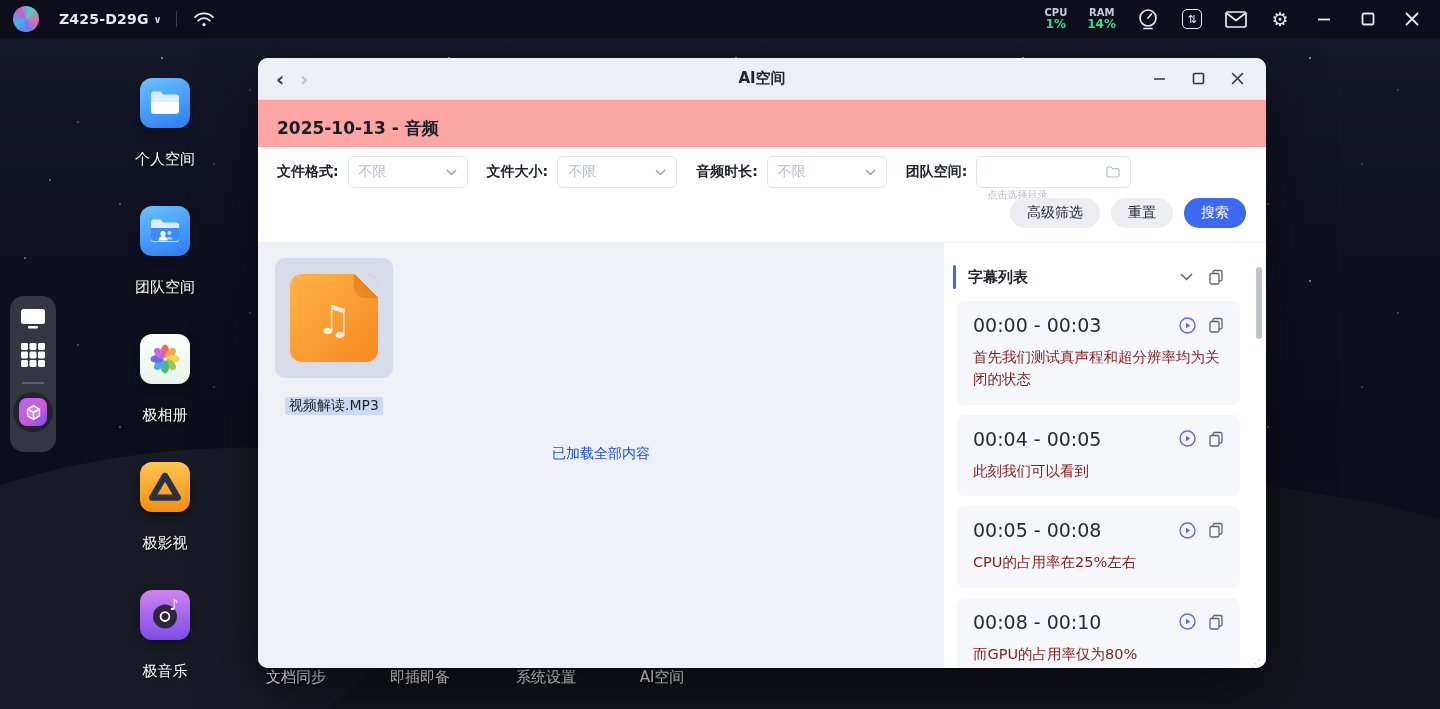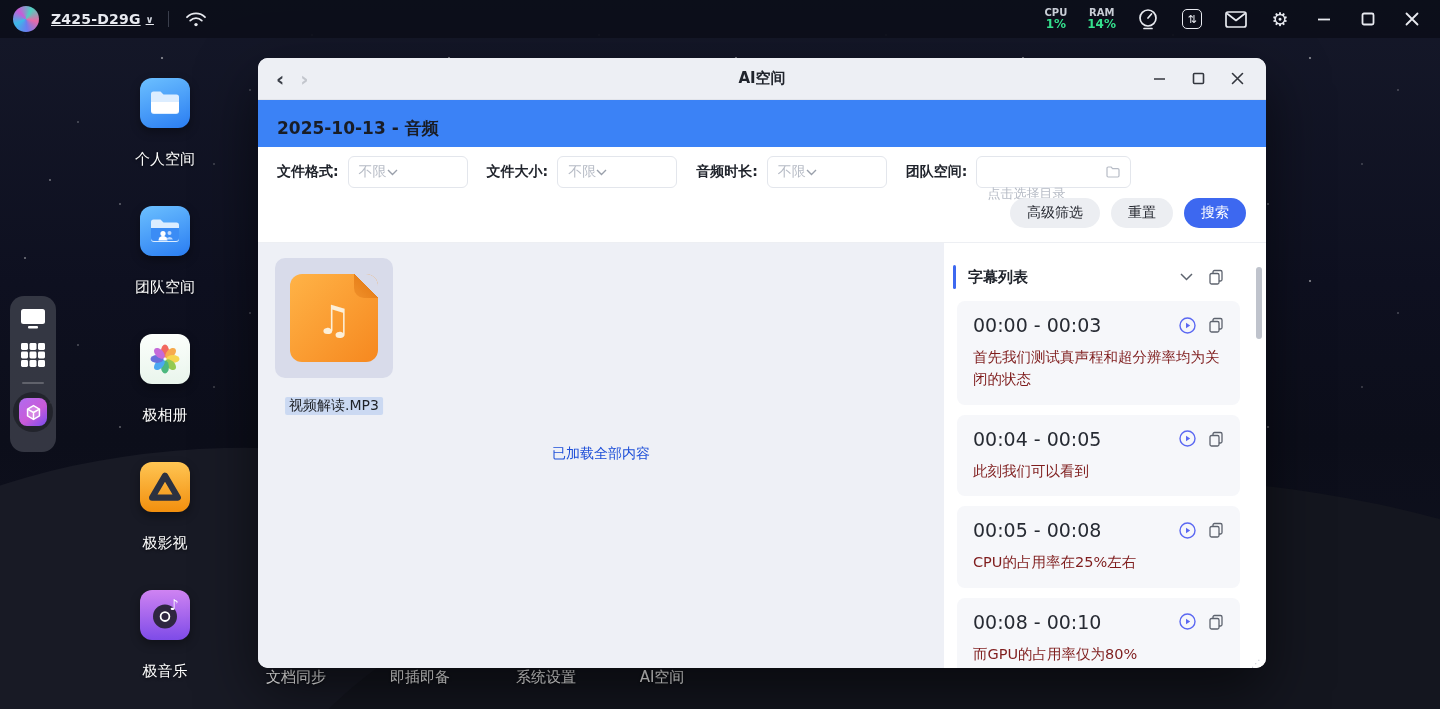--- a/index.html
+++ b/index.html
@@ -23,21 +23,21 @@
     background:#181a25; border-radius:48% 52% 0 0 / 75% 85% 0 0; transform:rotate(2deg); }
   .mtn-b { position:absolute; bottom:-200px; right:-300px; width:1500px; height:430px;
     background:#14161f; border-radius:55% 45% 0 0 / 90% 70% 0 0; transform:rotate(-1.5deg); }
 
   
   .topbar { position:absolute; left:0; top:0; width:1440px; height:38px; z-index:40;
     background:rgba(13,15,26,.96); display:flex; align-items:center; color:#e8eaf0; }
   .tb-left { display:flex; align-items:center; padding-left:13px; }
   .avatar { width:26px; height:26px; border-radius:50%;
     background:conic-gradient(from 30deg,#4fd0c0,#e86aa8,#6a7df0,#3db8e8,#c95bd8,#4fd0c0); }
-  .device { margin-left:12px; font-size:14px; font-weight:bold; letter-spacing:.2px; display:flex; align-items:center; cursor:default;text-decoration:underline; }
+  .device { margin-left:20px; font-size:14px; font-weight:bold; letter-spacing:.2px; display:flex; align-items:center; cursor:default; }
   .device .chev { font-size:10px; margin-left:5px; color:#cfd3dc; }
   .tb-sep { width:1px; height:16px; background:#3a3e4c; margin:0 15px 0 14px; }
   .tb-right { margin-left:auto; display:flex; align-items:center; padding-right:16px; gap:20px; }
   .stat { text-align:center; line-height:1.1; }
   .stat .lbl { font-size:10px; color:#c9cdd6; font-weight:bold; }
   .stat .val { font-size:12px; font-weight:bold; color:#35df8d; }
   .tb-icon { display:flex; align-items:center; justify-content:center; width:24px; height:24px; cursor:pointer; }
   .transfer-box { width:20px; height:20px; border:1.6px solid #e8eaf0; border-radius:5px;
     display:flex; align-items:center; justify-content:center; font-size:11px; color:#e8eaf0; }
   .gear { font-size:19px; color:#e8eaf0; line-height:1; }
@@ -74,33 +74,33 @@
     display:flex; align-items:center; position:relative; }
   .nav-arrows { display:flex; align-items:center; gap:16px; padding-left:18px; z-index:2; }
   .nav-btn { font-size:20px; line-height:1; cursor:pointer; font-weight:bold; }
   .nav-back { color:#3a3e47; }
   .nav-fwd { color:#c3c6cd; }
   .win-title { position:absolute; left:0; right:0; text-align:center; font-size:15px;
     font-weight:bold; color:#20242c; pointer-events:none; }
   .win-controls { margin-left:auto; display:flex; align-items:center; gap:26px; padding-right:22px; z-index:2; }
   .win-controls svg { cursor:pointer; display:block; }
 
-  .heading-row { background:#3b82f6; padding:17px 19px 7px; }
+  .heading-row { background:#fca5a5; padding:17px 19px 7px; }
   .heading { font-size:17px; font-weight:bold; color:#191d26; }
 
   .filter-block { background:#fff; padding:9px 19px 0; border-bottom:1px solid #edeff3; height:96px; }
   .filter-row { display:flex; align-items:center; }
   .fgroup { display:flex; align-items:center; margin-right:19px; }
   .flabel { font-size:14px; font-weight:bold; color:#20242c; margin-right:9px; white-space:nowrap; }
   .fselect { width:120px; height:32px; border:1px solid #e3e6ec; border-radius:6px; background:#fff;
-    display:flex; align-items:center; padding:0 10px; cursor:pointer; }
+    display:flex; align-items:center; justify-content:space-between; padding:0 10px; cursor:pointer; }
   .fselect .fval { font-size:14px; color:#b6bbc5; }
   .dir-input { width:155px; height:32px; border:1px solid #e3e6ec; border-radius:6px; background:#fff;
     display:flex; align-items:center; justify-content:space-between; padding:0 10px; }
-  .dir-input input { border:none; outline:none; width:110px; font-size:13px; color:#3a3f4a;
+  .dir-input input { border:none; outline:none; width:110px; font-size:10px; color:#3a3f4a;
     font-family:Liberation Serif, serif; background:transparent;margin-top:44px; }
   .dir-input input::placeholder { color:#b6bbc5; }
   .btn-row { display:flex; justify-content:flex-end; align-items:center; gap:11px; margin-top:10px; padding-right:1px; }
   .pill { height:30px; border:none; border-radius:15px; padding:0 17px; font-size:14px;
     font-family:"DejaVu Sans", sans-serif; cursor:pointer; }
   .pill-gray { background:#eceef2; color:#23262e; }
   .pill-blue { background:#3d68f0; color:#fff; }
 
   .content { display:flex; height:430px; }
   .files-area { width:686px; background:#eef0f6; position:relative; }

